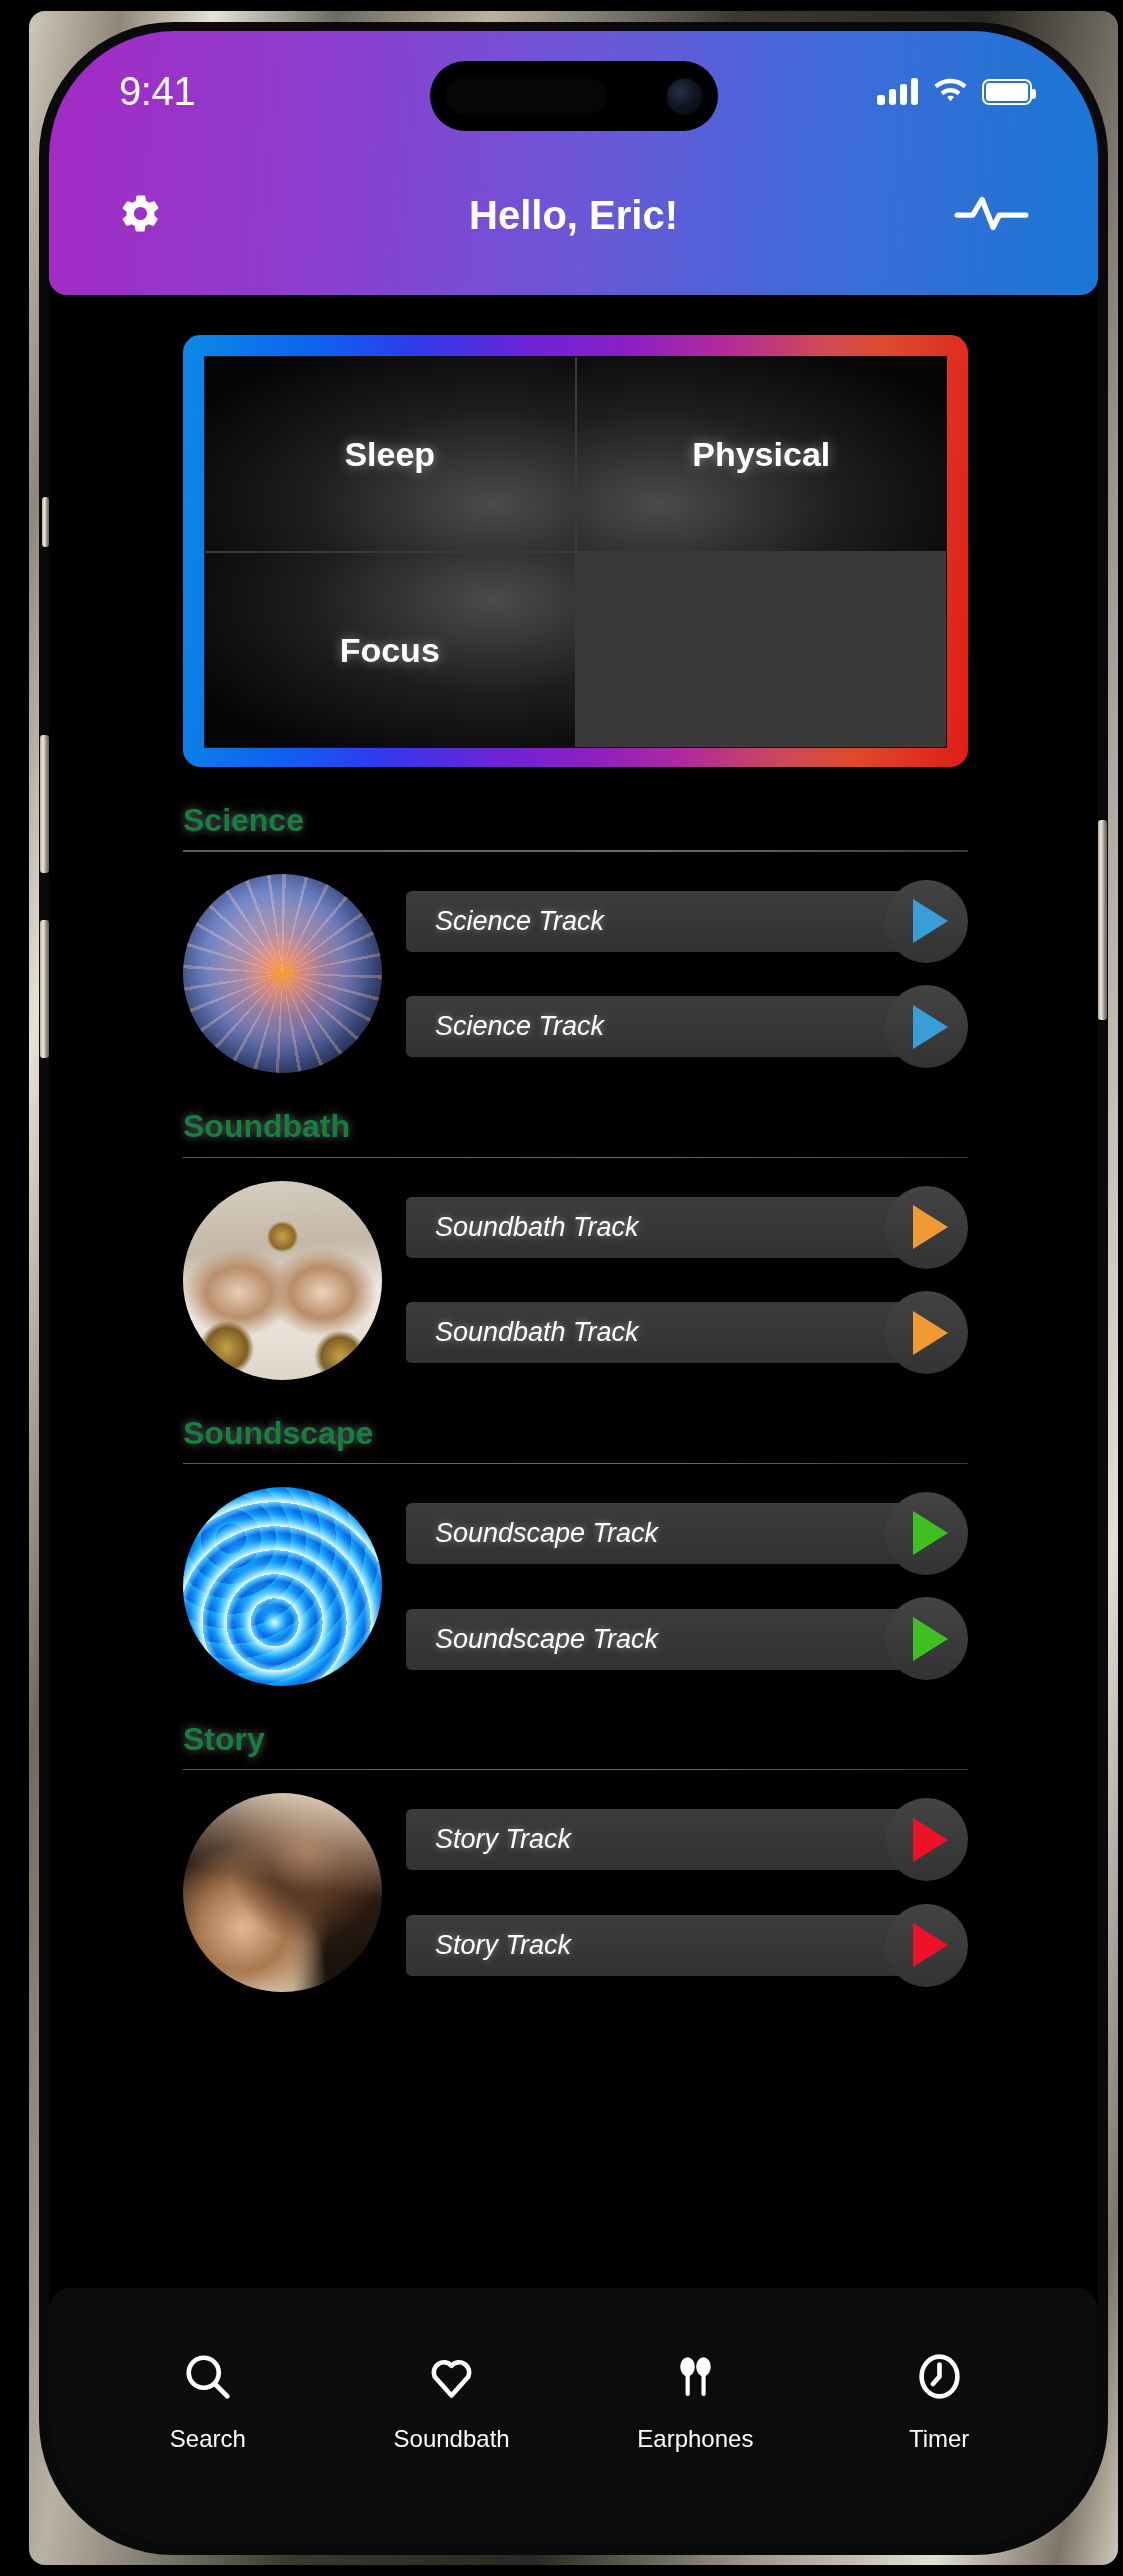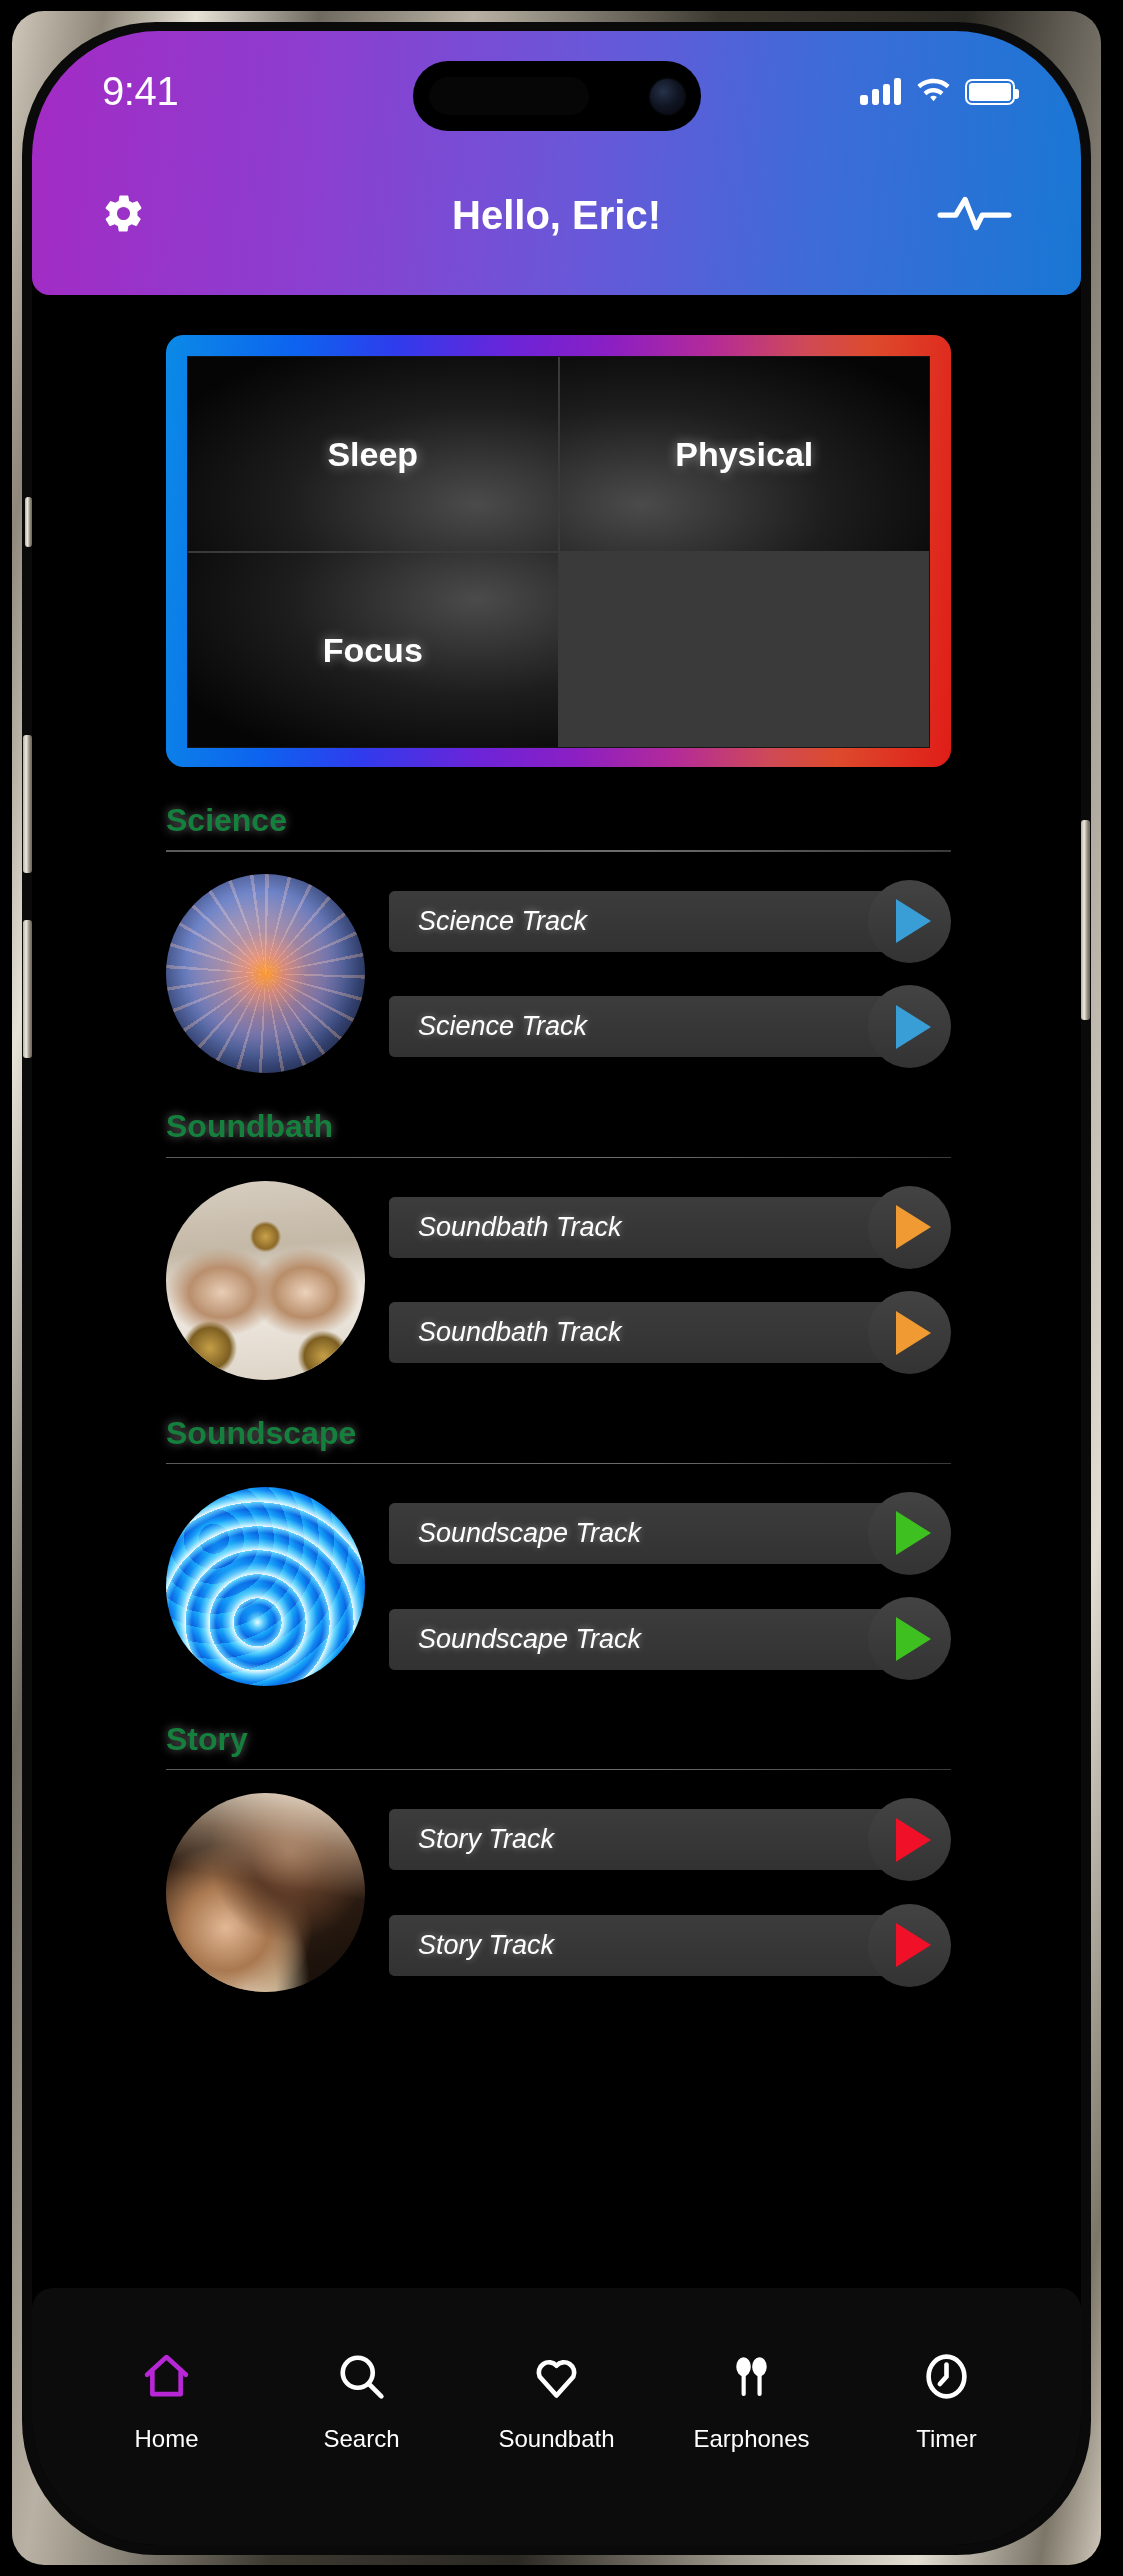--- a/index.html
+++ b/index.html
@@ -5,23 +5,23 @@
   * { margin:0; padding:0; box-sizing:border-box; }
   html, body {
     width:1124px; height:2576px;
     background:#000;
     font-family:"Liberation Sans", sans-serif;
     overflow:hidden;
   }
 
   
   #phone-frame {
-    position:absolute; left:12px; top:11.2px;
+    position:absolute; left:29px; top:11.2px;
     width:1089px; height:2554px;
-    border-radius:32px;
+    border-radius:16px;
     background:
       linear-gradient(100deg,
         #cfc8ba 0%, #8e877a 6%, #e7e2d6 12%,
         #6f6a60 20%, #b9b2a4 30%, #3b3830 46%,
         #2a2822 62%, #9d968a 76%, #e3ded2 88%,
         #7c7669 96%, #cfc8ba 100%);
     padding:10.4px;
   }
   #phone-inner-bezel {
     width:100%; height:100%;
@@ -443,28 +443,20 @@
                 </div>
               </div>
             </div>
           </div>
         </div>
 
       </div>
 
       <div id="tab-bar">
 
-        <div class="tab-item active">
-          <div class="tab-icon">
-            <svg width="53" height="53" viewBox="0 0 24 24">
-              <path d="M3.2 11.2 12 3.2l8.8 8M5.6 9.6V20h12.8V9.6" fill="none" stroke="#b827d6" stroke-width="2.1" stroke-linecap="round" stroke-linejoin="round"></path>
-            </svg>
-          </div>
-          <span class="tab-label">Home</span>
-        </div>
 
         <div class="tab-item">
           <div class="tab-icon">
             <svg width="53" height="53" viewBox="0 0 24 24">
               <circle cx="10.3" cy="10.3" r="6.8" fill="none" stroke="#fff" stroke-width="2.1"></circle>
               <path d="M15.4 15.4 21 21" stroke="#fff" stroke-width="2.1" stroke-linecap="round"></path>
             </svg>
           </div>
           <span class="tab-label">Search</span>
         </div>

